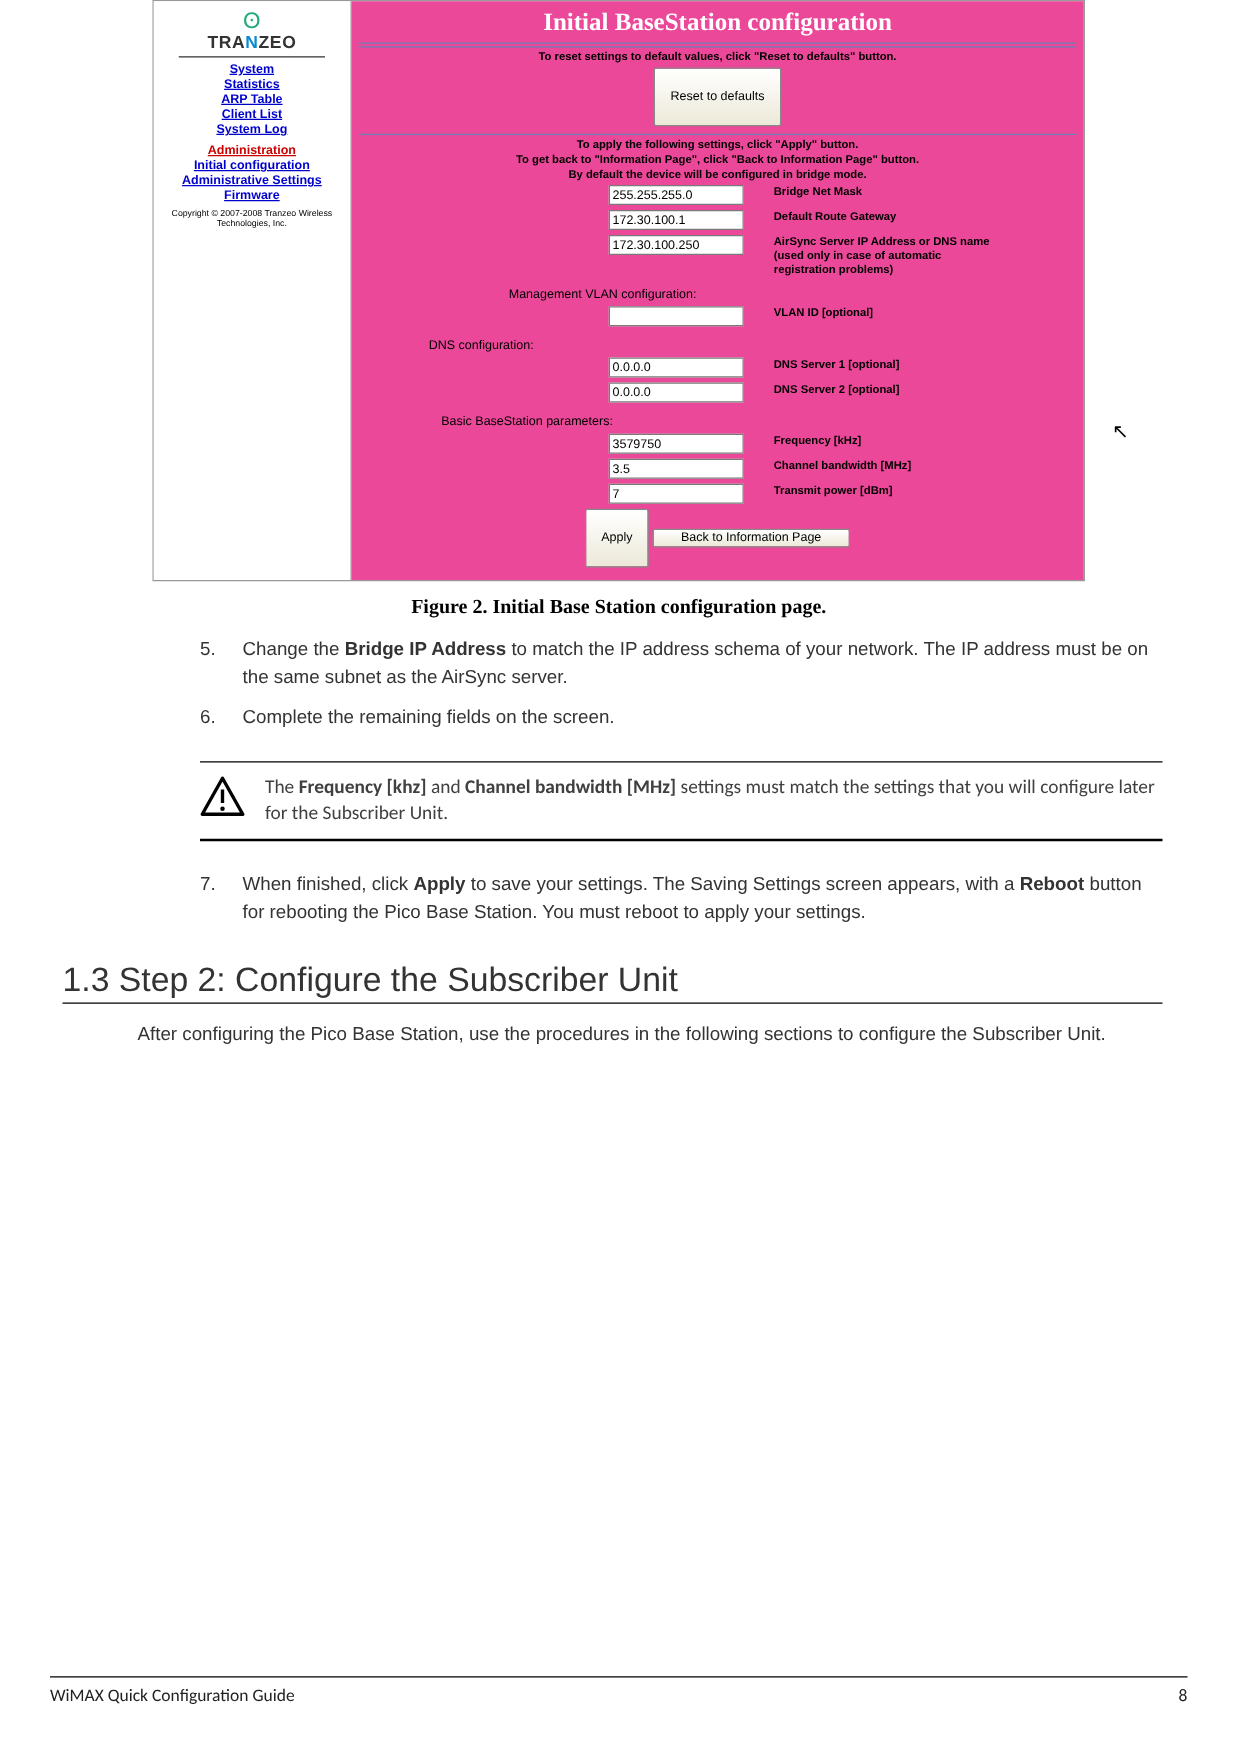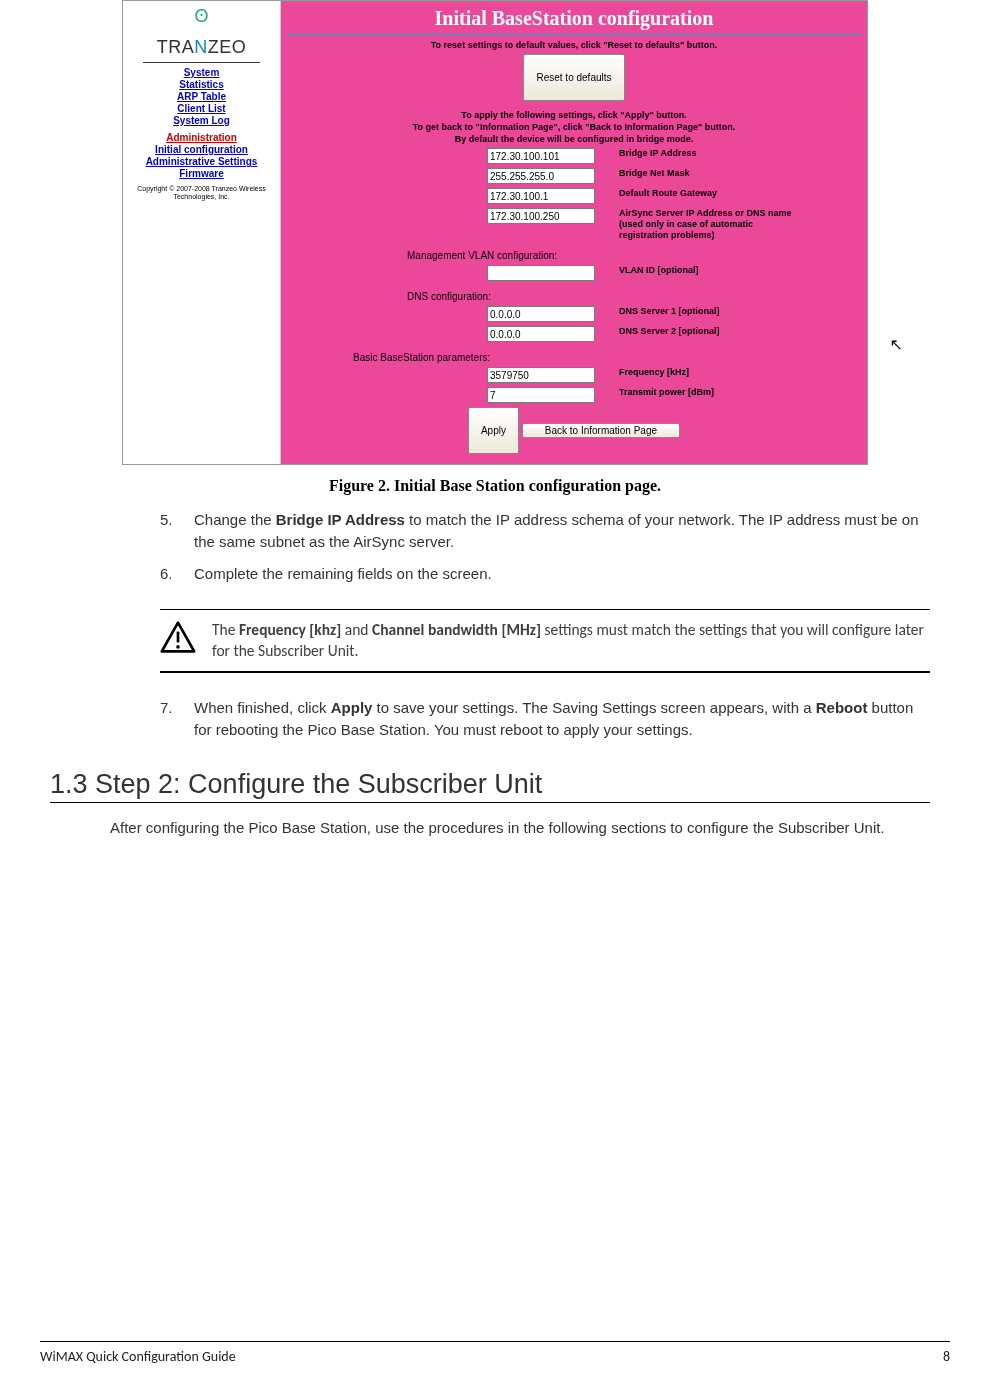--- a/index.html
+++ b/index.html
@@ -23,21 +23,21 @@
     position: relative;
   }
   .sidebar {
     width: 158px;
     background: #fff;
     border-right: 1px solid #ccc;
     text-align: center;
     padding: 6px 4px;
     font-family: Verdana, sans-serif;
   }
-  .logo { font-size: 18px; font-weight: normal; color: #333; letter-spacing: 0.5px; margin: 12px 0 2px; }
+  .logo { font-size: 14px; font-weight: bold; color: #333; letter-spacing: 0.5px; margin: 0 0 2px; }
   .logo .n { color: #0a8ad0; }
   .logo-icon { color: #2a7; font-size: 18px; line-height: 1; }
   .sidebar hr { border: none; border-top: 1px solid #333; margin: 4px 16px; }
   .nav-link { color: #0000cc; text-decoration: underline; font-weight: bold; font-size: 10px; display: block; margin: 1px 0; }
   .nav-heading { color: #cc0000; font-weight: bold; text-decoration: underline; font-size: 10px; margin: 6px 0 1px; display: block; }
   .copyright { font-size: 7px; color: #000; margin-top: 6px; line-height: 1.2; }
   .mainpane {
     flex: 1;
     background: #ec4899;
     padding: 4px 6px 10px;
@@ -171,25 +171,20 @@
         <button class="winbtn">Reset to defaults</button>
       </div>
       <hr class="mp-hr">
       <div class="mp-text">To apply the following settings, click "Apply" button.</div>
       <div class="mp-text">To get back to "Information Page", click "Back to Information Page" button.</div>
       <div class="mp-text">By default the device will be configured in bridge mode.</div>
 
       <div class="form-rows">
         <div class="form-row">
             <div class="spacer"></div>
-          <input class="txtinput" value="172.30.100.101" style="">
-          <div class="form-label">Bridge IP Address</div>
-        </div>
-        <div class="form-row">
-            <div class="spacer"></div>
           <input class="txtinput" value="255.255.255.0" style="">
           <div class="form-label">Bridge Net Mask</div>
         </div>
         <div class="form-row">
             <div class="spacer"></div>
           <input class="txtinput" value="172.30.100.1" style="">
           <div class="form-label">Default Route Gateway</div>
         </div>
         <div class="form-row">
             <div class="spacer"></div>
@@ -197,37 +192,42 @@
           <div class="form-label">AirSync Server IP Address or DNS name (used only in case of automatic registration problems)</div>
         </div>
 
         <div class="section-head">Management VLAN configuration:</div>
         <div class="form-row">
             <div class="spacer"></div>
           <input class="txtinput" value="" style="">
           <div class="form-label">VLAN ID [optional]</div>
         </div>
 
-        <div class="section-head" style="margin-left:120px">DNS configuration:</div>
+        <div class="section-head" style="margin-left:56px">DNS configuration:</div>
         <div class="form-row">
             <div class="spacer"></div>
           <input class="txtinput" value="0.0.0.0" style="">
           <div class="form-label">DNS Server 1 [optional]</div>
         </div>
         <div class="form-row">
             <div class="spacer"></div>
           <input class="txtinput" value="0.0.0.0" style="">
           <div class="form-label">DNS Server 2 [optional]</div>
         </div>
 
         <div class="section-head" style="margin-left:66px">Basic BaseStation parameters:</div>
         <div class="form-row">
             <div class="spacer"></div>
           <input class="txtinput" value="3579750" style="">
           <div class="form-label">Frequency [kHz]</div>
+        </div>
+        <div class="form-row">
+            <div class="spacer"></div>
+          <input class="txtinput" value="3.5" style="">
+          <div class="form-label">Channel bandwidth [MHz]</div>
         </div>
         <div class="form-row">
             <div class="spacer"></div>
           <input class="txtinput" value="7" style="">
           <div class="form-label">Transmit power [dBm]</div>
         </div>
       </div>
 
       <div class="bottom-btns">
         <button class="winbtn">Apply</button>

